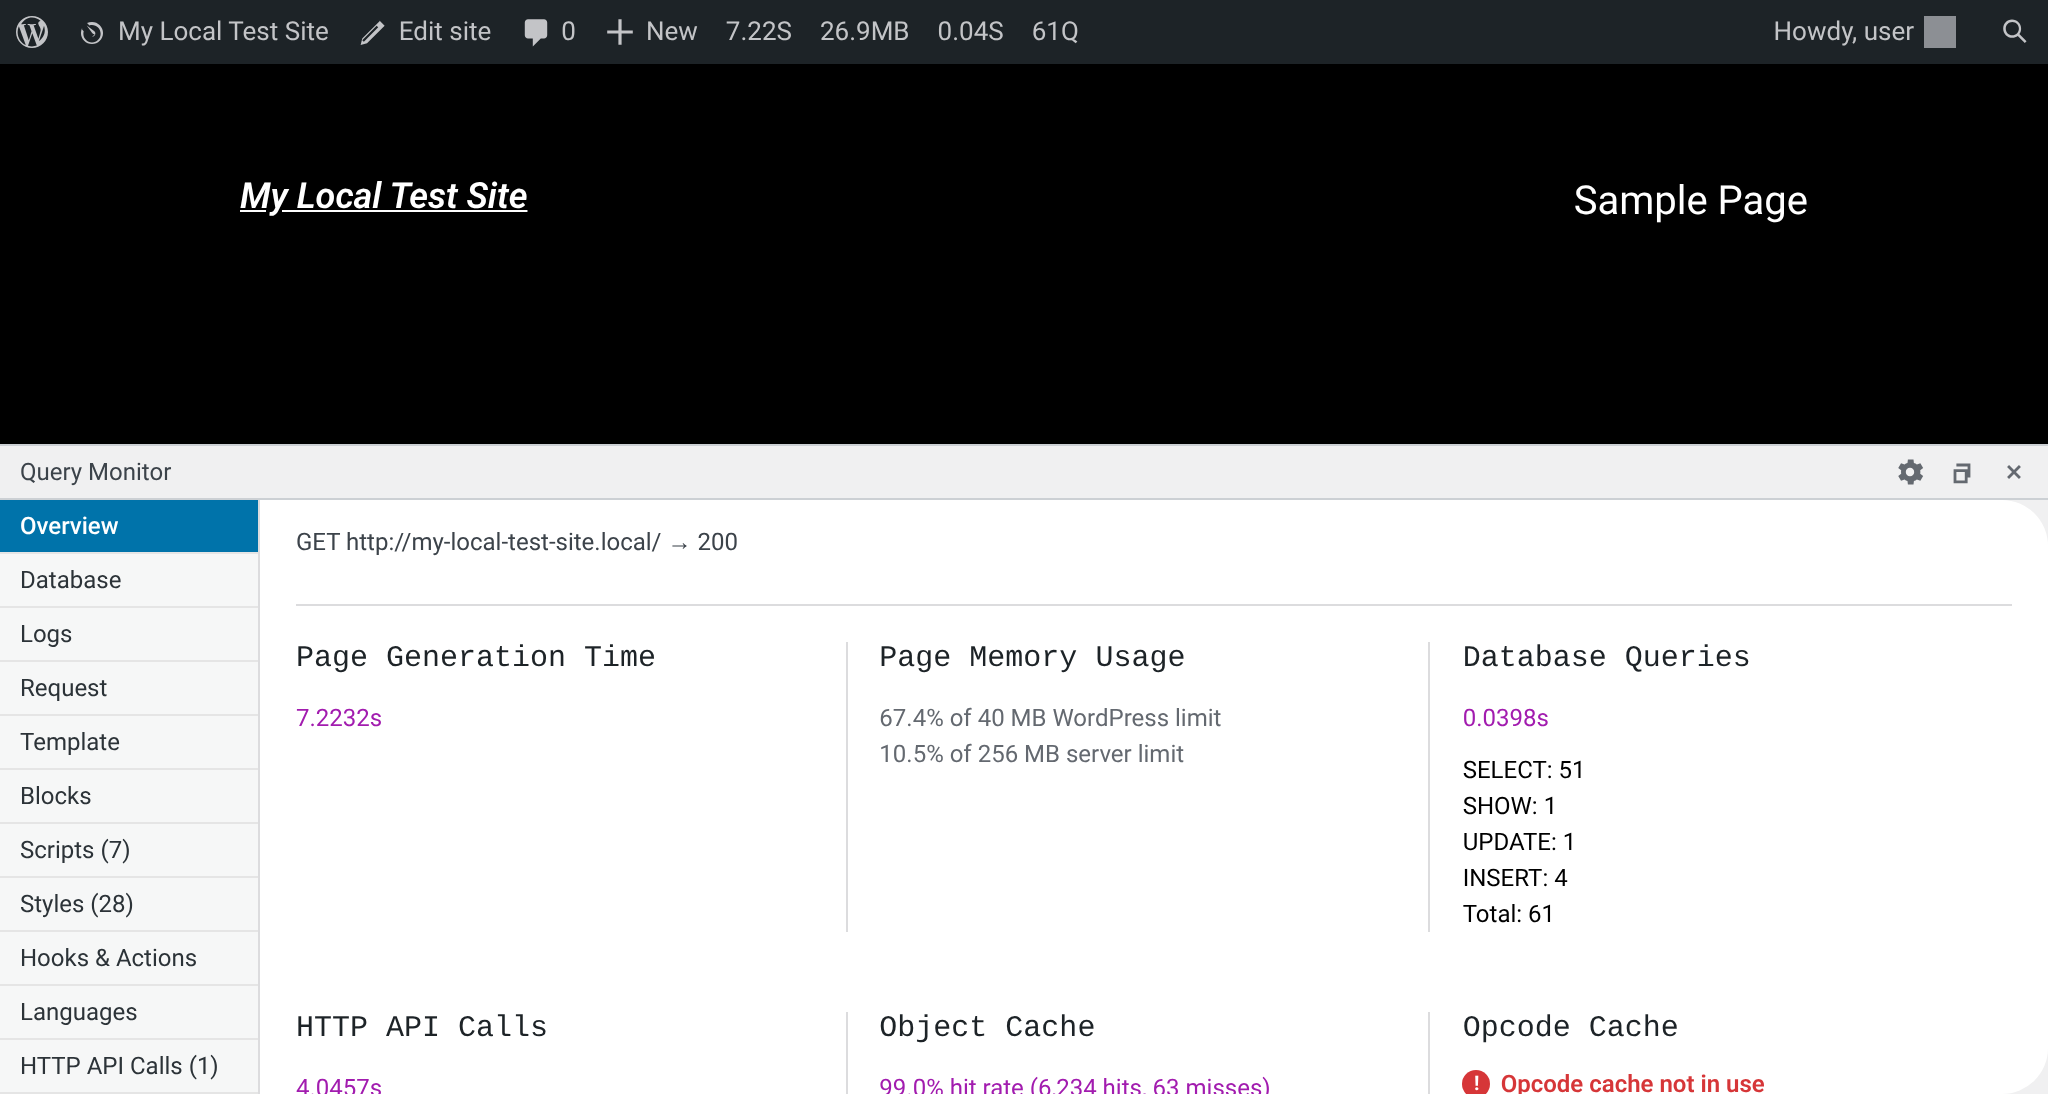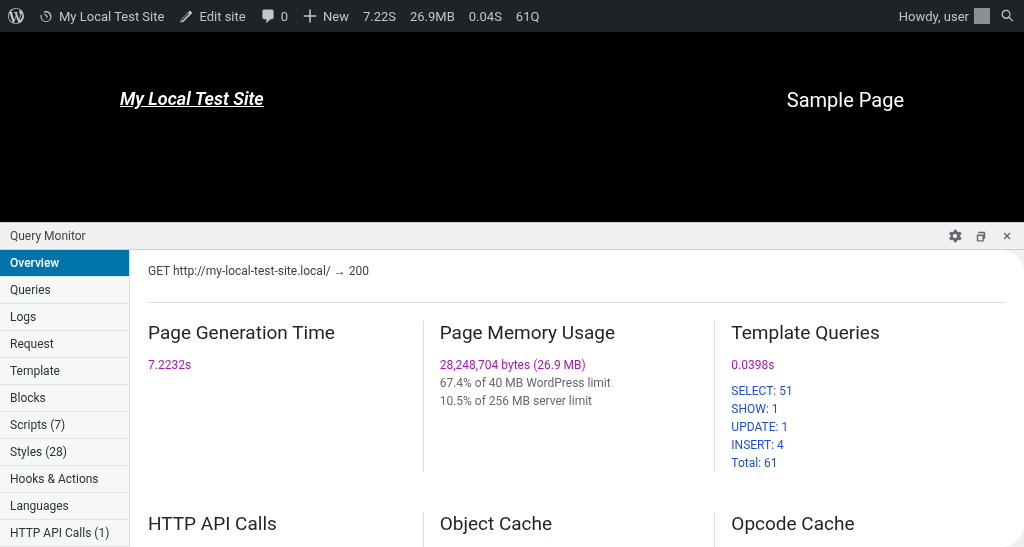--- a/index.html
+++ b/index.html
@@ -1,21 +1,21 @@
 <!DOCTYPE html>
 <html><head>
 <meta charset="utf-8">
 <style>
 * { margin: 0; padding: 0; box-sizing: border-box; font-family: -apple-system, BlinkMacSystemFont, "Segoe UI", Roboto, sans-serif; }
 body { width: 1024px; height: 547px; overflow: hidden; background: #f0f0f1; color: #1d2327; font-size: 13px; }
 
 
 .admin-bar { height: 32px; background: #1d2327; color: #c3c4c7; display: flex; align-items: center; padding: 0 8px; font-size: 13px; }
 .admin-bar .left { display: flex; align-items: center; gap: 14px; }
-.admin-bar .right { margin-left: auto; display: flex; align-items: center; gap: 10px; }
+.admin-bar .right { margin-left: auto; display: flex; align-items: center; gap: 22px; }
 .admin-bar .item { display: inline-flex; align-items: center; gap: 5px; cursor: pointer; color: #c3c4c7; }
 .admin-bar svg { width: 16px; height: 16px; fill: currentColor; }
 .admin-bar .avatar { width: 16px; height: 16px; background: #8c8f94; }
 
 
 .site-hero { background: #000; color: #fff; height: 190px; padding: 56px 120px 0; display: flex; justify-content: space-between; align-items: flex-start; }
 .site-hero .site-title { font-style: italic; font-weight: 600; text-decoration: underline; font-size: 18px; }
 .site-hero .nav-link { font-size: 20px; }
 
 
@@ -36,24 +36,24 @@
 .qm-content { flex: 1; overflow-y: auto; padding: 14px 18px; position: relative; }
 .qm-content::-webkit-scrollbar { width: 10px; }
 .qm-content::-webkit-scrollbar-track { background: #f0f0f1; }
 .qm-content::-webkit-scrollbar-thumb { background: #c3c4c7; }
 
 .req-line { font-size: 12px; color: #3c434a; padding-bottom: 24px; border-bottom: 1px solid #dcdcde; margin-bottom: 18px; }
 .cols { display: flex; gap: 0; }
 .col { flex: 1; border-right: 1px solid #dcdcde; padding: 0 16px; }
 .col:first-child { padding-left: 0; }
 .col:last-child { border-right: none; }
-.col h4 { font-size: 19px; font-weight: 400; color: #1d2327; margin-bottom: 12px; }
+.col h4 { font-size: 15px; font-weight: 400; color: #1d2327; margin-bottom: 12px; font-family: Liberation Mono, monospace; }
 .col p { font-size: 12px; color: #646970; line-height: 1.5; }
 .col .val { color: #a21caf; }
-.col a { color: #1d4ed8; text-decoration: none; font-size: 12px; display: block; line-height: 1.5; }
+.col a { color: #000000; text-decoration: none; font-size: 12px; display: block; line-height: 1.5; }
 .warn-icon { display: inline-flex; width: 14px; height: 14px; background: #d63638; border-radius: 50%; color: #fff; align-items: center; justify-content: center; font-size: 10px; font-weight: bold; margin-right: 5px; }
 .rows2 { margin-top: 40px; }
 </style>
 </head>
 <body>
 
 <div class="admin-bar">
   <div class="left">
     <span class="item">
       <svg viewBox="0 0 20 20">
@@ -124,21 +124,21 @@
         <svg viewBox="0 0 20 20">
           <path d="M14.95 6.46L11.41 10l3.54 3.54-1.41 1.41L10 11.41l-3.54 3.54-1.41-1.41L8.59 10 5.05 6.46l1.41-1.41L10 8.59l3.54-3.54z"></path>
         </svg>
       </span>
   </div>
 </div>
 
 <div class="qm-panel">
   <div class="qm-sidebar">
     <div class="tab active">Overview</div>
-    <div class="tab">Queries</div>
+    <div class="tab">Database</div>
     <div class="tab">Logs</div>
     <div class="tab">Request</div>
     <div class="tab">Template</div>
     <div class="tab">Blocks</div>
     <div class="tab">Scripts (7)</div>
     <div class="tab">Styles (28)</div>
     <div class="tab">Hooks &amp; Actions</div>
     <div class="tab">Languages</div>
     <div class="tab">HTTP API Calls (1)</div>
 
@@ -147,26 +147,25 @@
   <div class="qm-content">
     <div class="req-line">GET http://my-local-test-site.local/ → 200</div>
 
     <div class="cols">
       <div class="col">
         <h4>Page Generation Time</h4>
         <p class="val">7.2232s</p>
       </div>
       <div class="col">
         <h4>Page Memory Usage</h4>
-        <p class="val">28,248,704 bytes (26.9 MB)</p>
         <p>67.4% of 40 MB WordPress limit</p>
         <p>10.5% of 256 MB server limit</p>
       </div>
       <div class="col">
-        <h4>Template Queries</h4>
+        <h4>Database Queries</h4>
         <p class="val" style="margin-bottom:8px">0.0398s</p>
         <a>SELECT: 51</a>
         <a>SHOW: 1</a>
         <a>UPDATE: 1</a>
         <a>INSERT: 4</a>
         <a>Total: 61</a>
       </div>
     </div>
 
     <div class="cols rows2">

